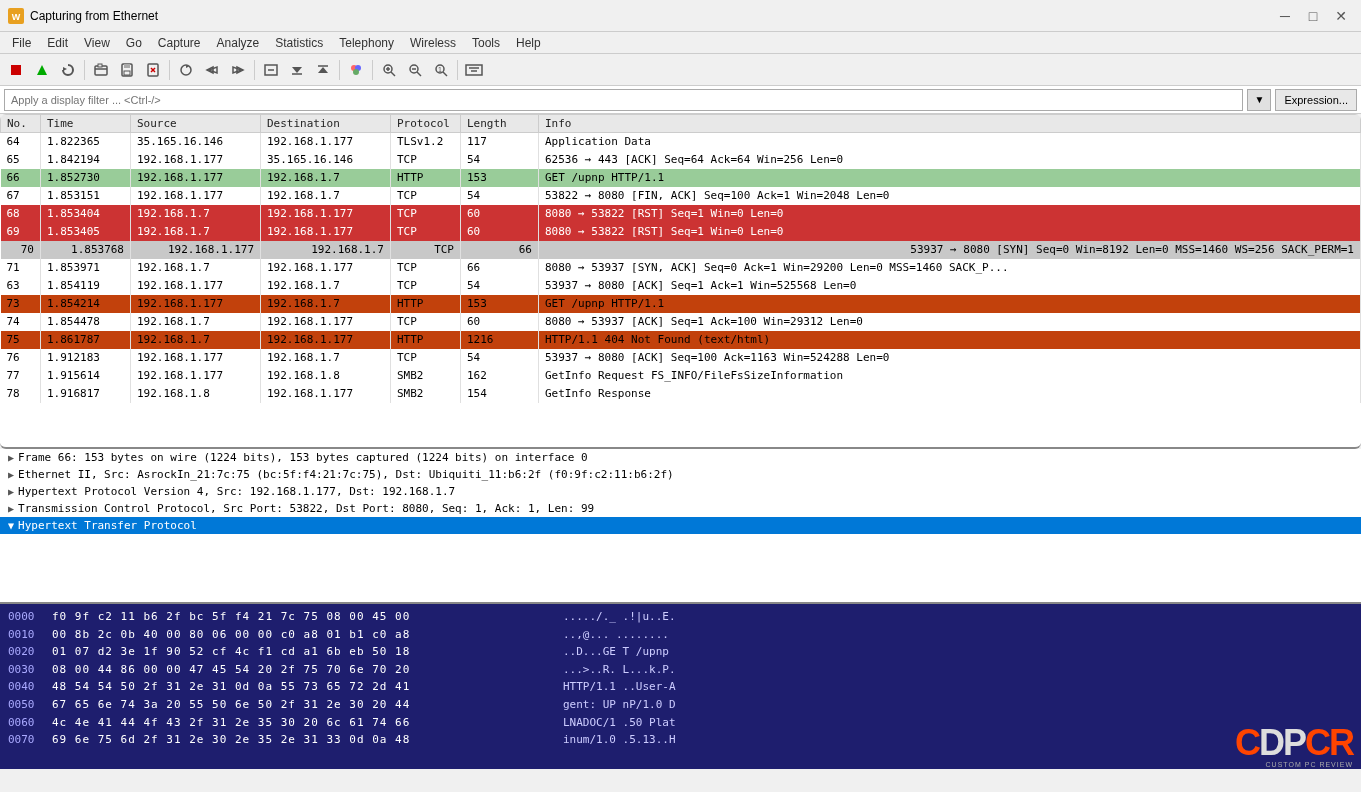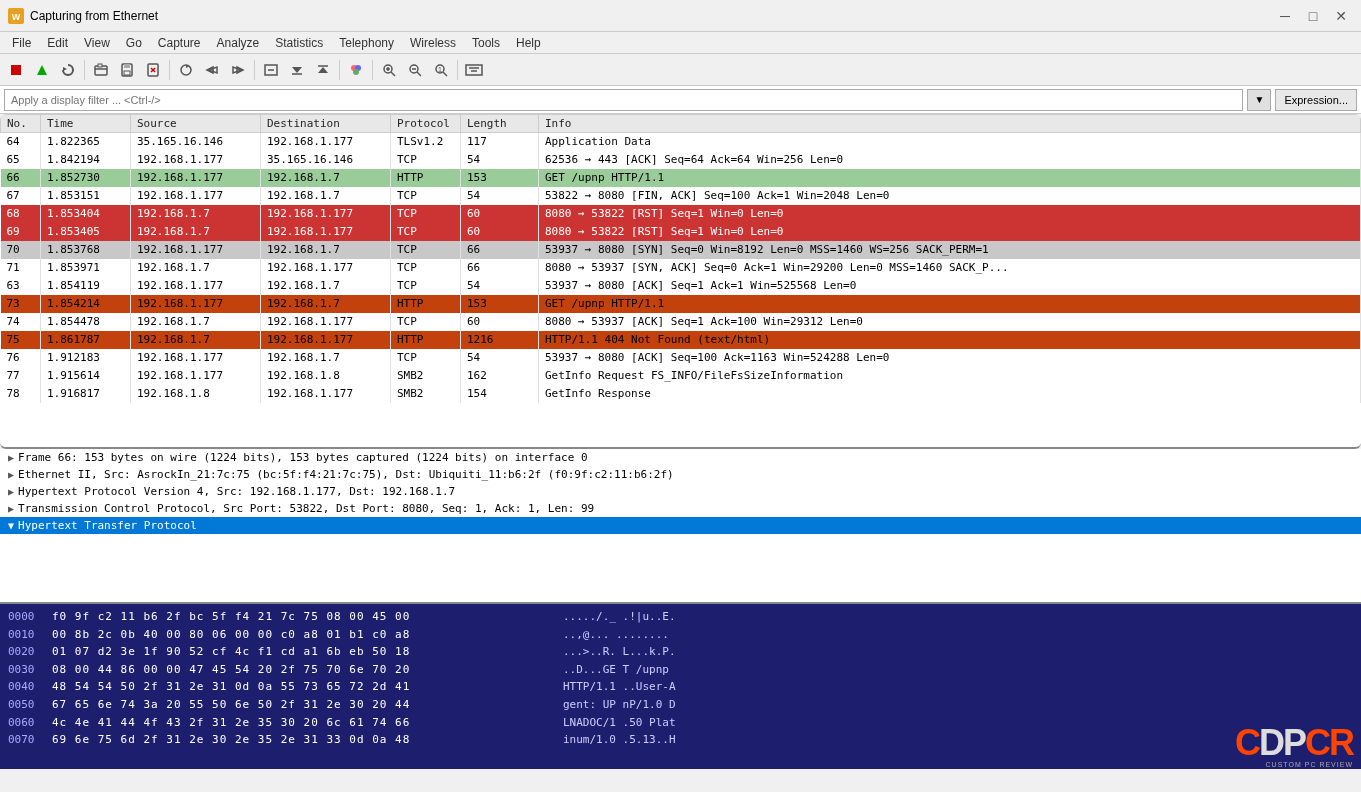--- a/index.html
+++ b/index.html
@@ -145,21 +145,21 @@
       padding: 1px 6px;
       border-right: 1px solid #e0e0e0;
       white-space: nowrap;
       overflow: hidden;
       max-width: 400px;
     }
     .row-white { background: #ffffff; }
     .row-green { background: #c2410c; }
     .row-green-selected { background: #99cc99; }
     .row-red { background: #cc3333; color: white; }
-    .row-gray { background: #c8c8c8; }
+    .row-gray { background: #c8c8c8; text-align: right; }
 
     
     #packet-detail {
       background: #fff;
       height: 155px;
       overflow-y: scroll;
       border-bottom: 2px solid #888;
       font-family: 'Consolas', monospace;
       font-size: 11px;
     }
@@ -622,24 +622,24 @@
         </div>
       </div>
     <div id="hex-right">
     <div class="hex-line">
           <span class="hex-ascii">...../._  .!|u..E.</span>
         </div>
         <div class="hex-line">
           <span class="hex-ascii">..,@...   ........</span>
         </div>
         <div class="hex-line">
+          <span class="hex-ascii">..D...GE  T /upnp </span>
+        </div>
+        <div class="hex-line">
           <span class="hex-ascii">...&gt;..R.  L...k.P.</span>
-        </div>
-        <div class="hex-line">
-          <span class="hex-ascii">..D...GE  T /upnp </span>
         </div>
         <div class="hex-line">
           <span class="hex-ascii">HTTP/1.1  ..User-A</span>
         </div>
         <div class="hex-line">
           <span class="hex-ascii">gent: UP  nP/1.0 D</span>
         </div>
         <div class="hex-line">
           <span class="hex-ascii">LNADOC/1  .50 Plat</span>
         </div>

